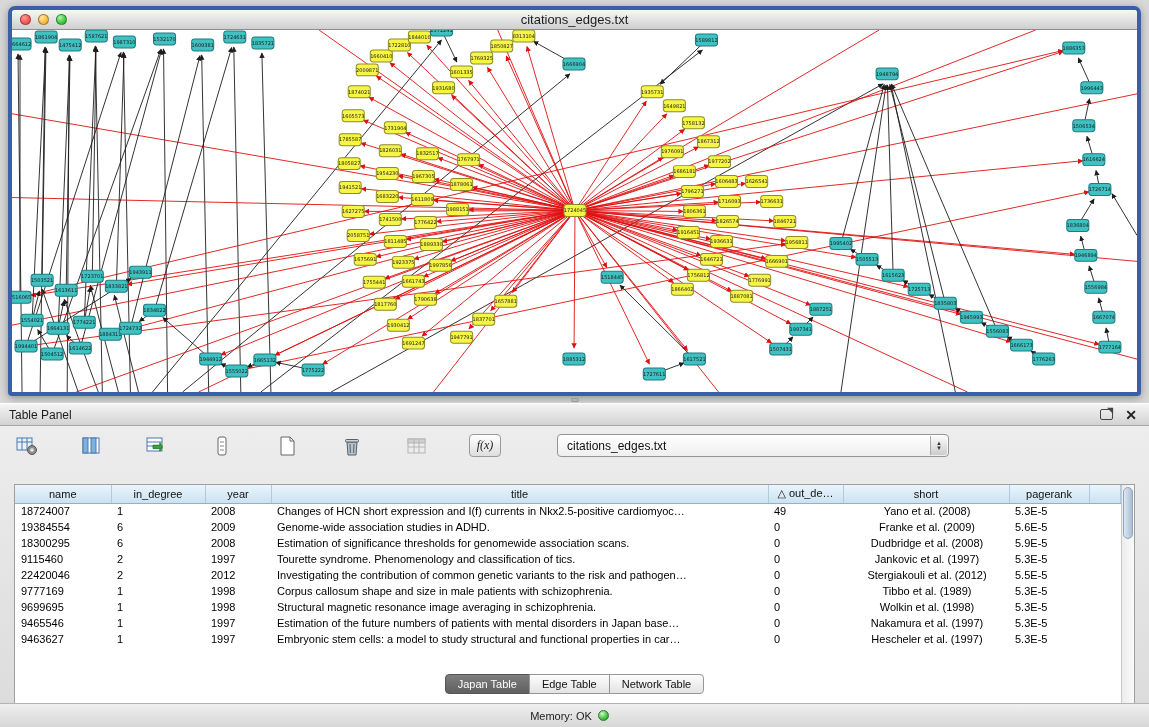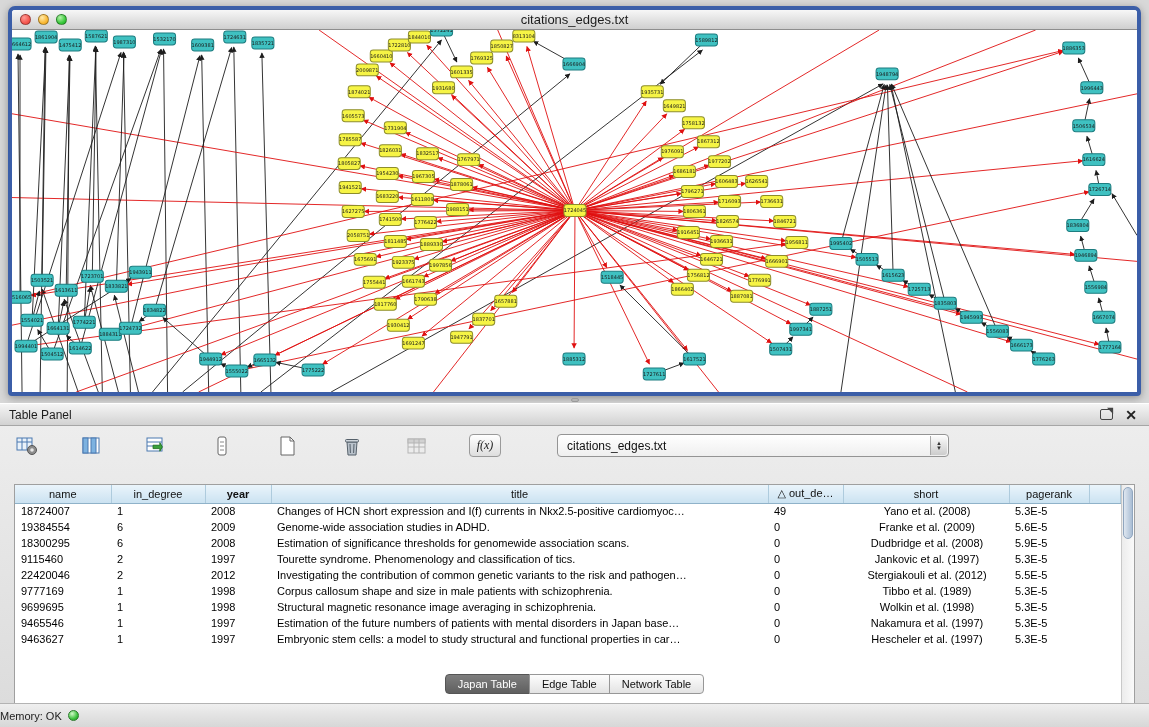--- a/index.html
+++ b/index.html
@@ -100,21 +100,21 @@
     border:1px solid #979797; background:linear-gradient(#fdfdfd,#e3e3e3); color:#111; margin-left:-1px;
   }
   .tab:first-child { border-radius:4px 0 0 4px; margin-left:0; }
   .tab:last-child { border-radius:0 4px 4px 0; }
   .tab.sel { background:linear-gradient(#7e7e7e,#5f5f5f); color:#fff; border-color:#555; }
 
   
   #status {
     position:absolute; left:0; top:703px; width:1149px; height:24px;
     background:linear-gradient(#efefef,#d7d7d7); border-top:1px solid #b3b3b3;
-    display:flex; align-items:center; justify-content:flex-start; padding-right:10px;
+    display:flex; align-items:center; justify-content:center; padding-right:10px;
     font-size:11px; color:#222;
   }
   .memdot { width:11px; height:11px; border-radius:50%; margin-left:6px;
     background:radial-gradient(circle at 35% 30%, #d2f8c8, #3dc23d 60%, #1d8a1d);
     border:1px solid #2b7a2b; }
 </style>
 </head>
 <body>
 
 <div id="window">
@@ -891,21 +891,21 @@
       <span class="arrows">▲<br>▼</span>
     </span>
   </div>
 
   <div class="tablewrap">
     <table>
       <thead>
           <tr>
             <th style="width: 96px;">name</th>
             <th style="width: 94px;">in_degree</th>
-            <th style="width: 66px; font-weight: bold;">year</th>
+            <th style="width: 66px;">year</th>
             <th style="width: 497px;">title</th>
             <th style="width: 75px;">△ out_de…</th>
             <th style="width: 166px;">short</th>
             <th style="width: 80px;">pagerank</th>
             <th></th>
           </tr>
         </thead>
       <tbody>
           <tr>
             <td class="col0">18724007</td>

